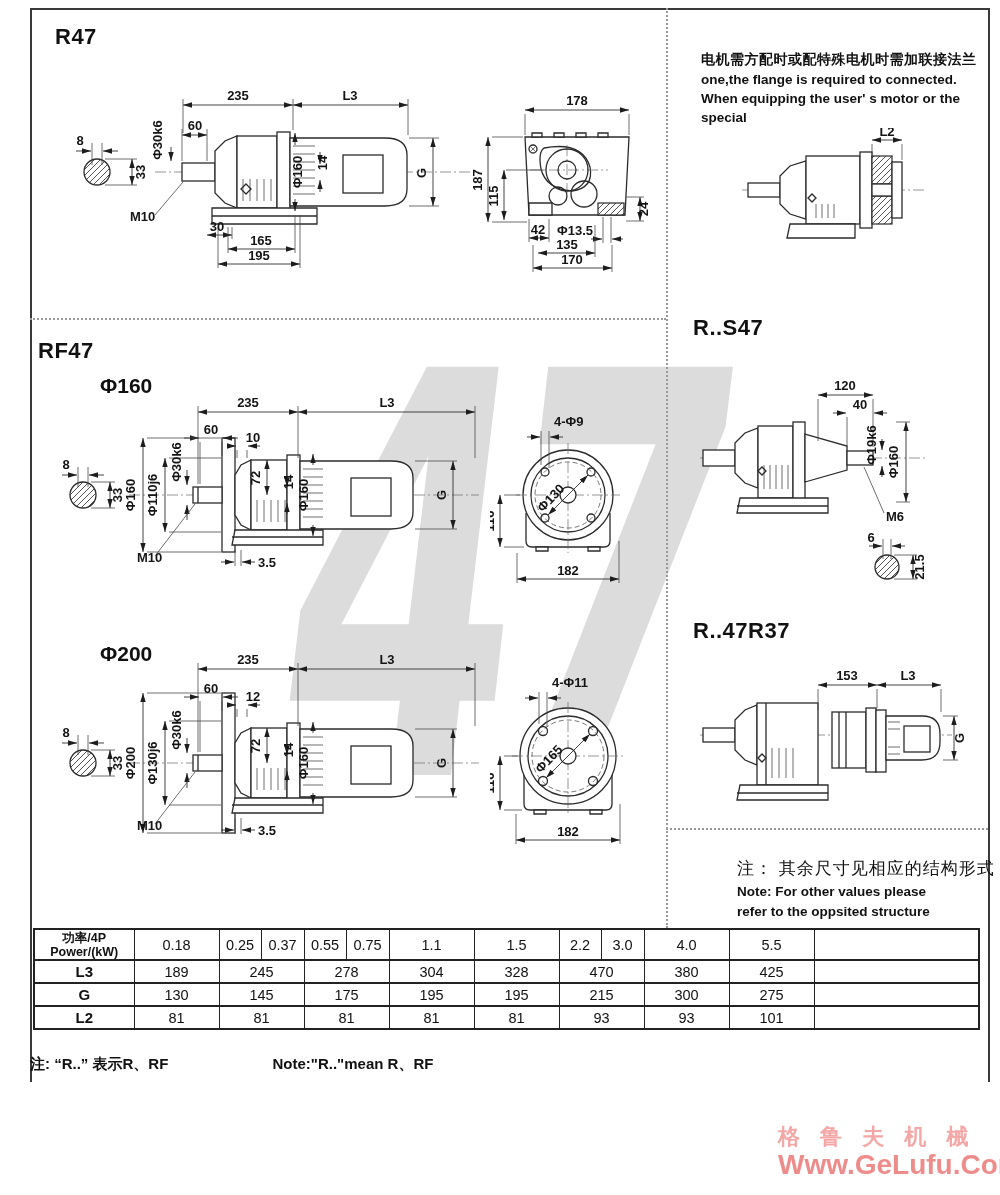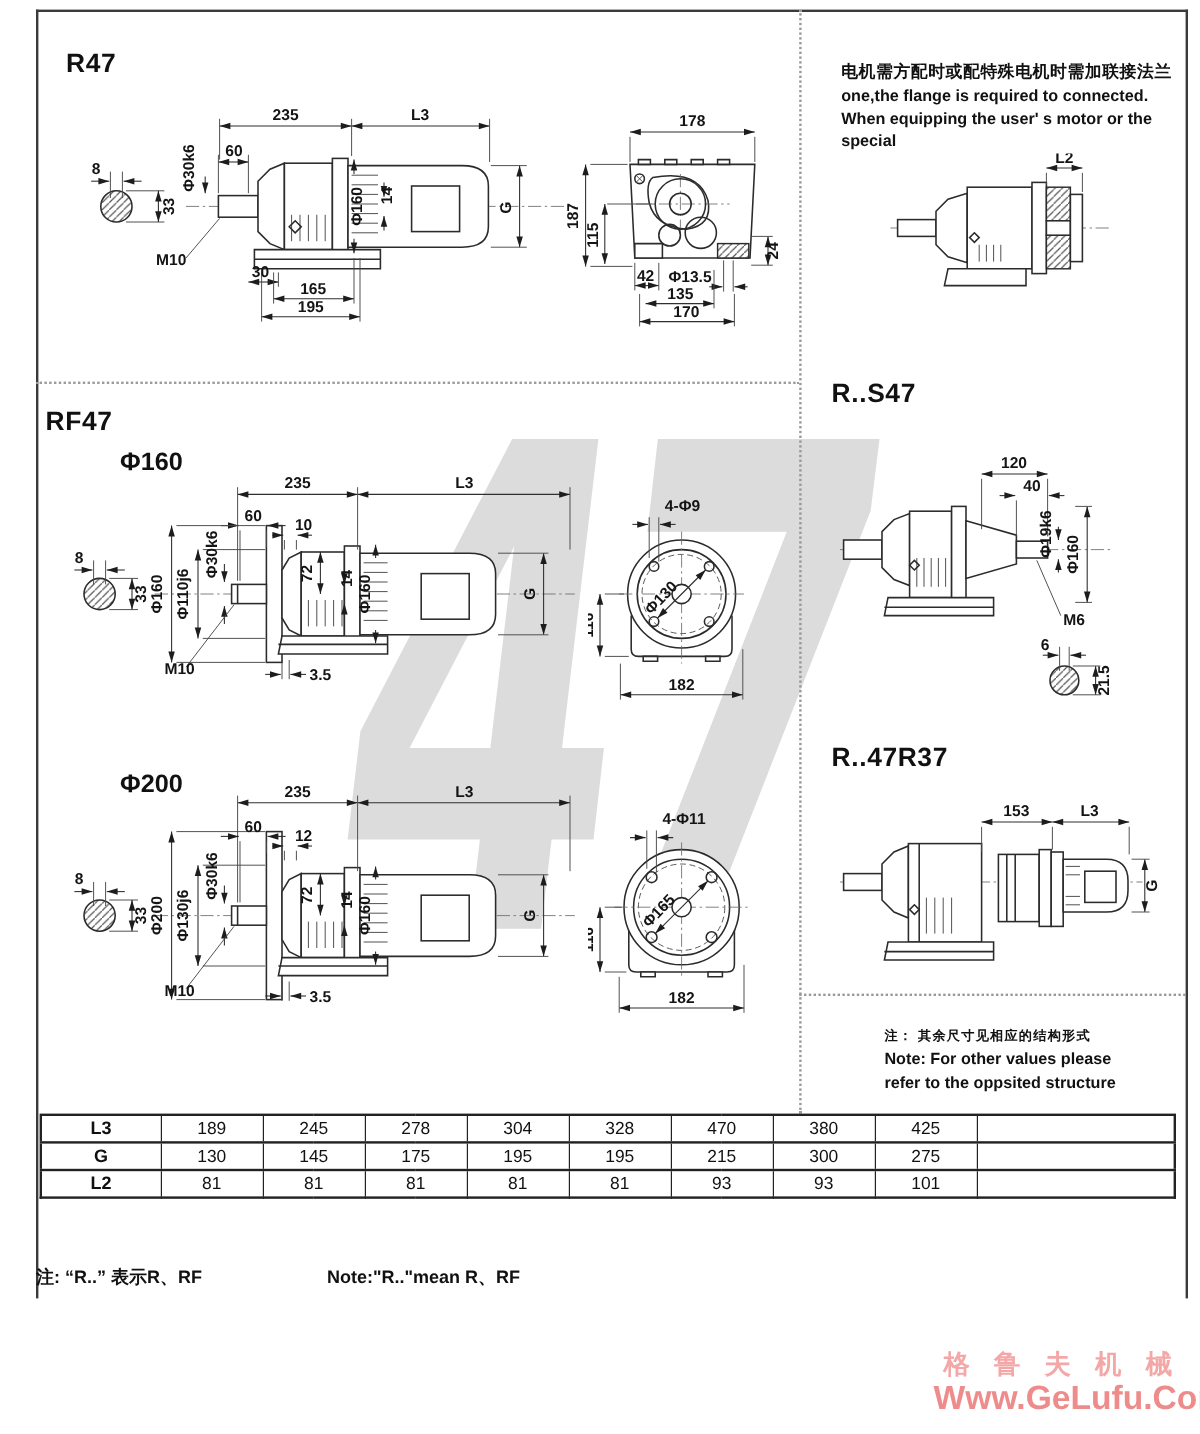--- a/index.html
+++ b/index.html
@@ -13,25 +13,25 @@
   .watermark{left:290px;top:352px;font-size:560px;line-height:0.82;font-weight:bold;font-style:italic;
              color:#dcdcdc;letter-spacing:-40px;transform:scaleX(0.60);transform-origin:left top;z-index:0;
              font-family:"DejaVu Sans",sans-serif}
   .title{position:absolute;font-weight:bold;font-size:22px;z-index:3;letter-spacing:0.5px}
   .subtitle{position:absolute;font-weight:bold;font-size:21px;z-index:3}
   .draw{z-index:2}
   .note{position:absolute;z-index:3;line-height:1.42}
   .note .cn{font-weight:bold;font-size:14px;letter-spacing:0.5px}
   .note .en{font-weight:bold;font-size:13.5px}
   .snote{position:absolute;z-index:3;line-height:1.5}
-  .snote .cn{font-weight:bold;font-size:11px;letter-spacing:1px}
+  .snote .cn{font-weight:normal;font-size:17px;letter-spacing:1px}
   .snote .en{font-weight:700;font-size:13.5px}
   .footer-note{position:absolute;left:30px;top:1055px;font-size:15px;font-weight:600;z-index:3}
   .footer-note .en{margin-left:100px}
-  .logo{position:absolute;left:778px;top:1124px;width:214px;text-align:center;z-index:3;line-height:1.15}
+  .logo{position:absolute;left:778px;top:1124px;width:214px;z-index:3;line-height:1.15}
   .logo .cn{font-size:22px;font-weight:bold;letter-spacing:7px}
   .logo .url{font-size:28px;font-weight:bold;letter-spacing:0}
   
   table.dims{position:absolute;left:33px;top:928px;border-collapse:collapse;table-layout:fixed;
              z-index:3;background:#fff;border:2px solid #222}
   table.dims td{border:1px solid #222;text-align:center;vertical-align:middle;padding:0;font-size:14.5px}
   table.dims tr.hrow td{height:29px;font-size:15px;font-weight:600}
   table.dims tr.prow td{height:29px}
   table.dims tr.vrow td{height:21px}
   table.dims td.lab{font-size:12.5px;line-height:1.12;font-weight:600}
@@ -68,21 +68,21 @@
       </marker>
     </defs>
   </svg>
 
   <div class="abs watermark">47</div>
   <div class="abs frame"></div>
   <div class="abs vdiv"></div>
   <div class="abs hdiv1"></div>
   <div class="abs hdiv2"></div>
 
-  <div class="title" style="left:55px;top:40px">R47</div>
+  <div class="title" style="left:55px;top:24px">R47</div>
 
   <svg class="abs draw" style="left:55px;top:85px" width="430" height="200">
     <g>
       <circle cx="42" cy="87" r="13" class="hatchc"></circle>
       <line x1="37" y1="58" x2="37" y2="80" class="ext"></line>
         <line x1="47" y1="58" x2="47" y2="80" class="ext"></line>
       <line x1="21" y1="66" x2="36" y2="66" class="dim" marker-end="url(#ae)"></line>
       <line x1="63" y1="66" x2="48" y2="66" class="dim" marker-end="url(#ae)"></line>
       <line x1="50" y1="74" x2="82" y2="74" class="ext"></line>
         <line x1="50" y1="100" x2="82" y2="100" class="ext"></line>
@@ -547,20 +547,38 @@
         <col style="width:43px">
         <col style="width:85px">
         <col style="width:85px">
       <col style="width:42px">
         <col style="width:43px">
         <col style="width:85px">
         <col style="width:85px">
       <col style="width:165px">
     </colgroup>
     <tbody>
+    <tr class="prow">
+      <td class="lab">
+        <div>功率/4P</div>
+        <div>Power/(kW)</div>
+      </td>
+      <td>0.18</td>
+      <td>0.25</td>
+      <td>0.37</td>
+      <td>0.55</td>
+      <td>0.75</td>
+      <td>1.1</td>
+      <td>1.5</td>
+      <td>2.2</td>
+      <td>3.0</td>
+      <td>4.0</td>
+      <td>5.5</td>
+      <td></td>
+    </tr>
     <tr class="vrow b2">
       <td class="rl">L3</td>
       <td>189</td>
       <td colspan="2">245</td>
       <td colspan="2">278</td>
       <td>304</td>
       <td>328</td>
       <td colspan="2">470</td>
       <td>380</td>
       <td>425</td>

